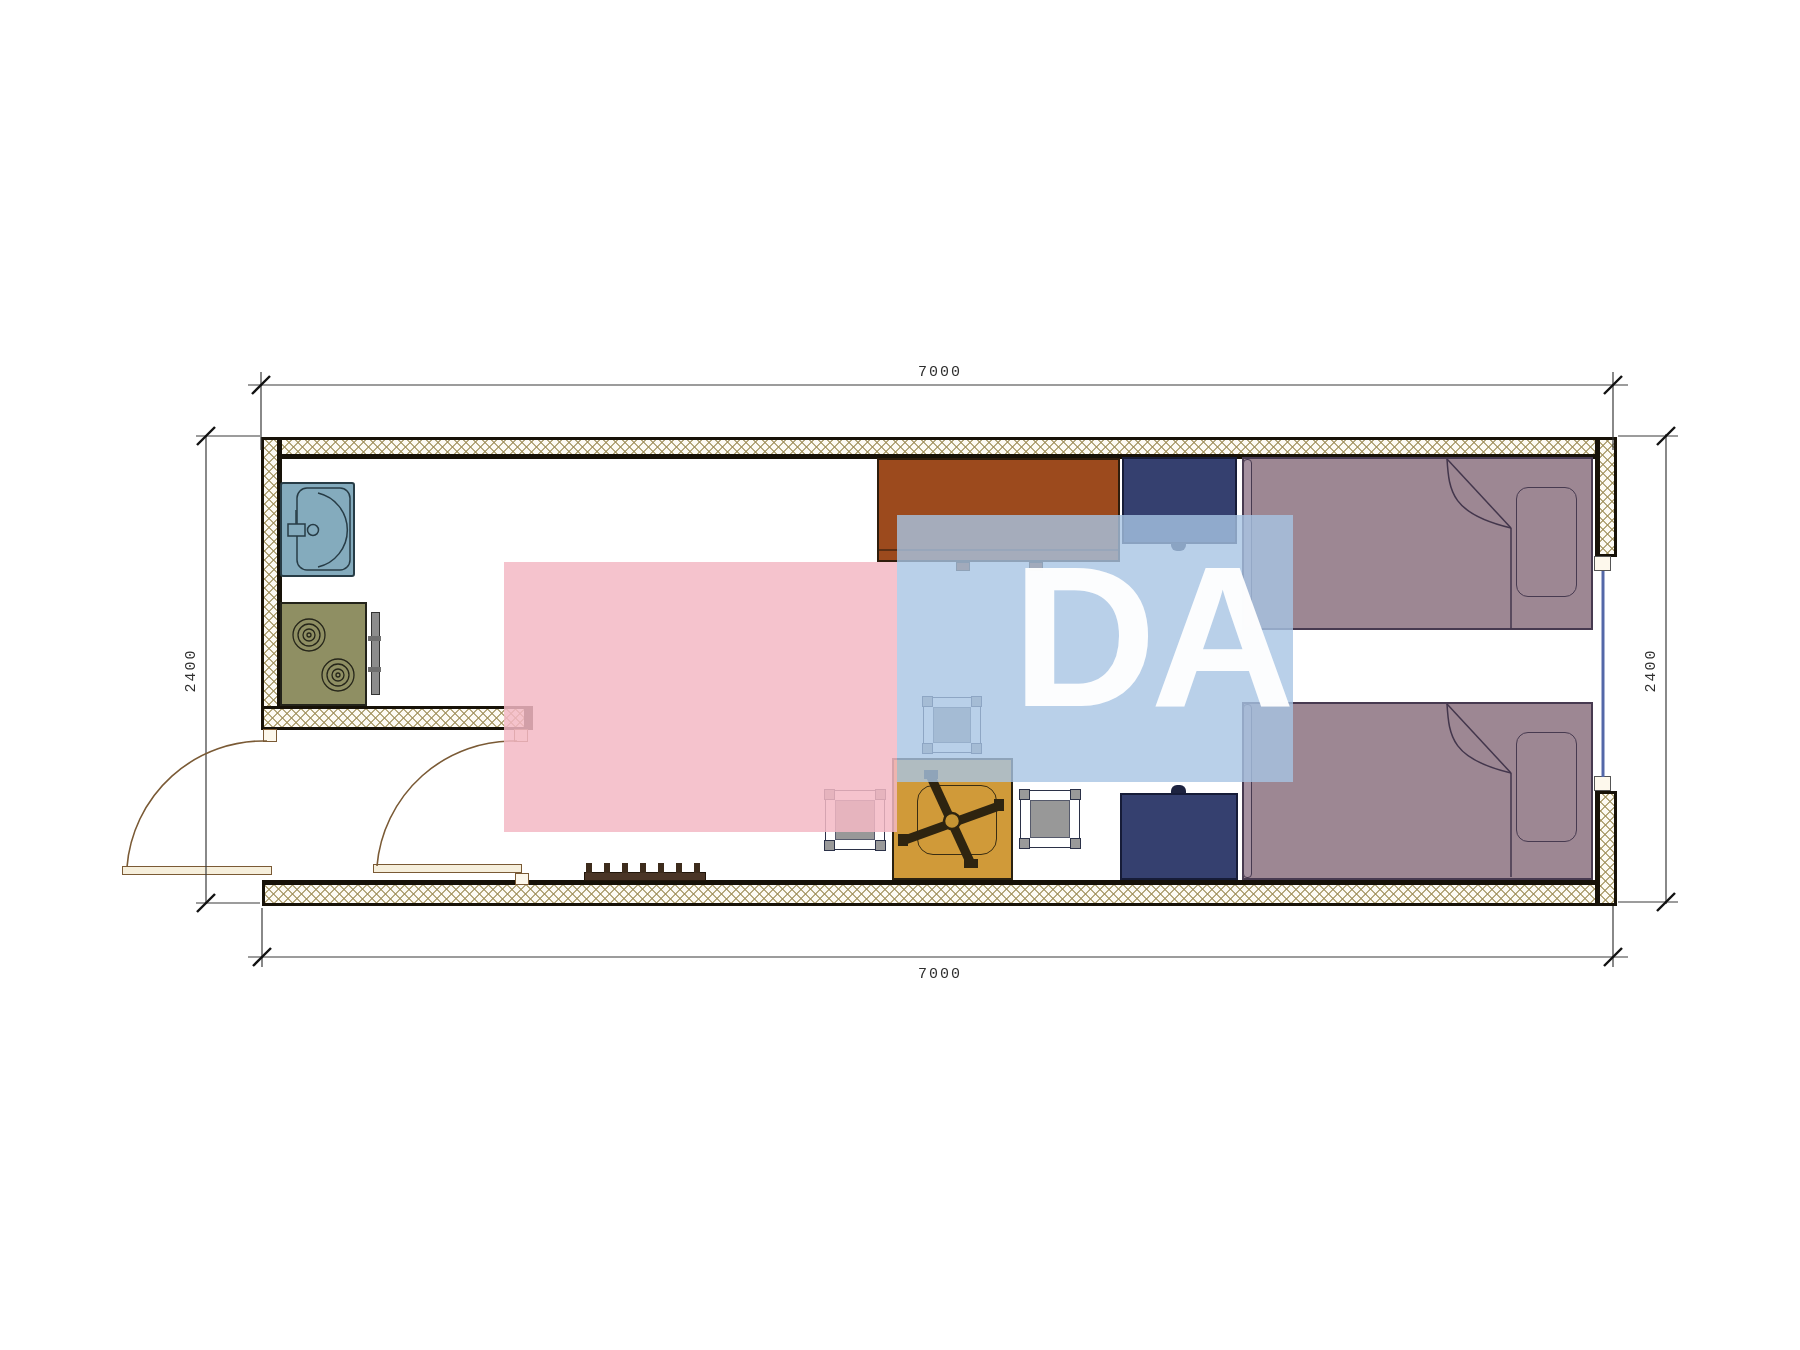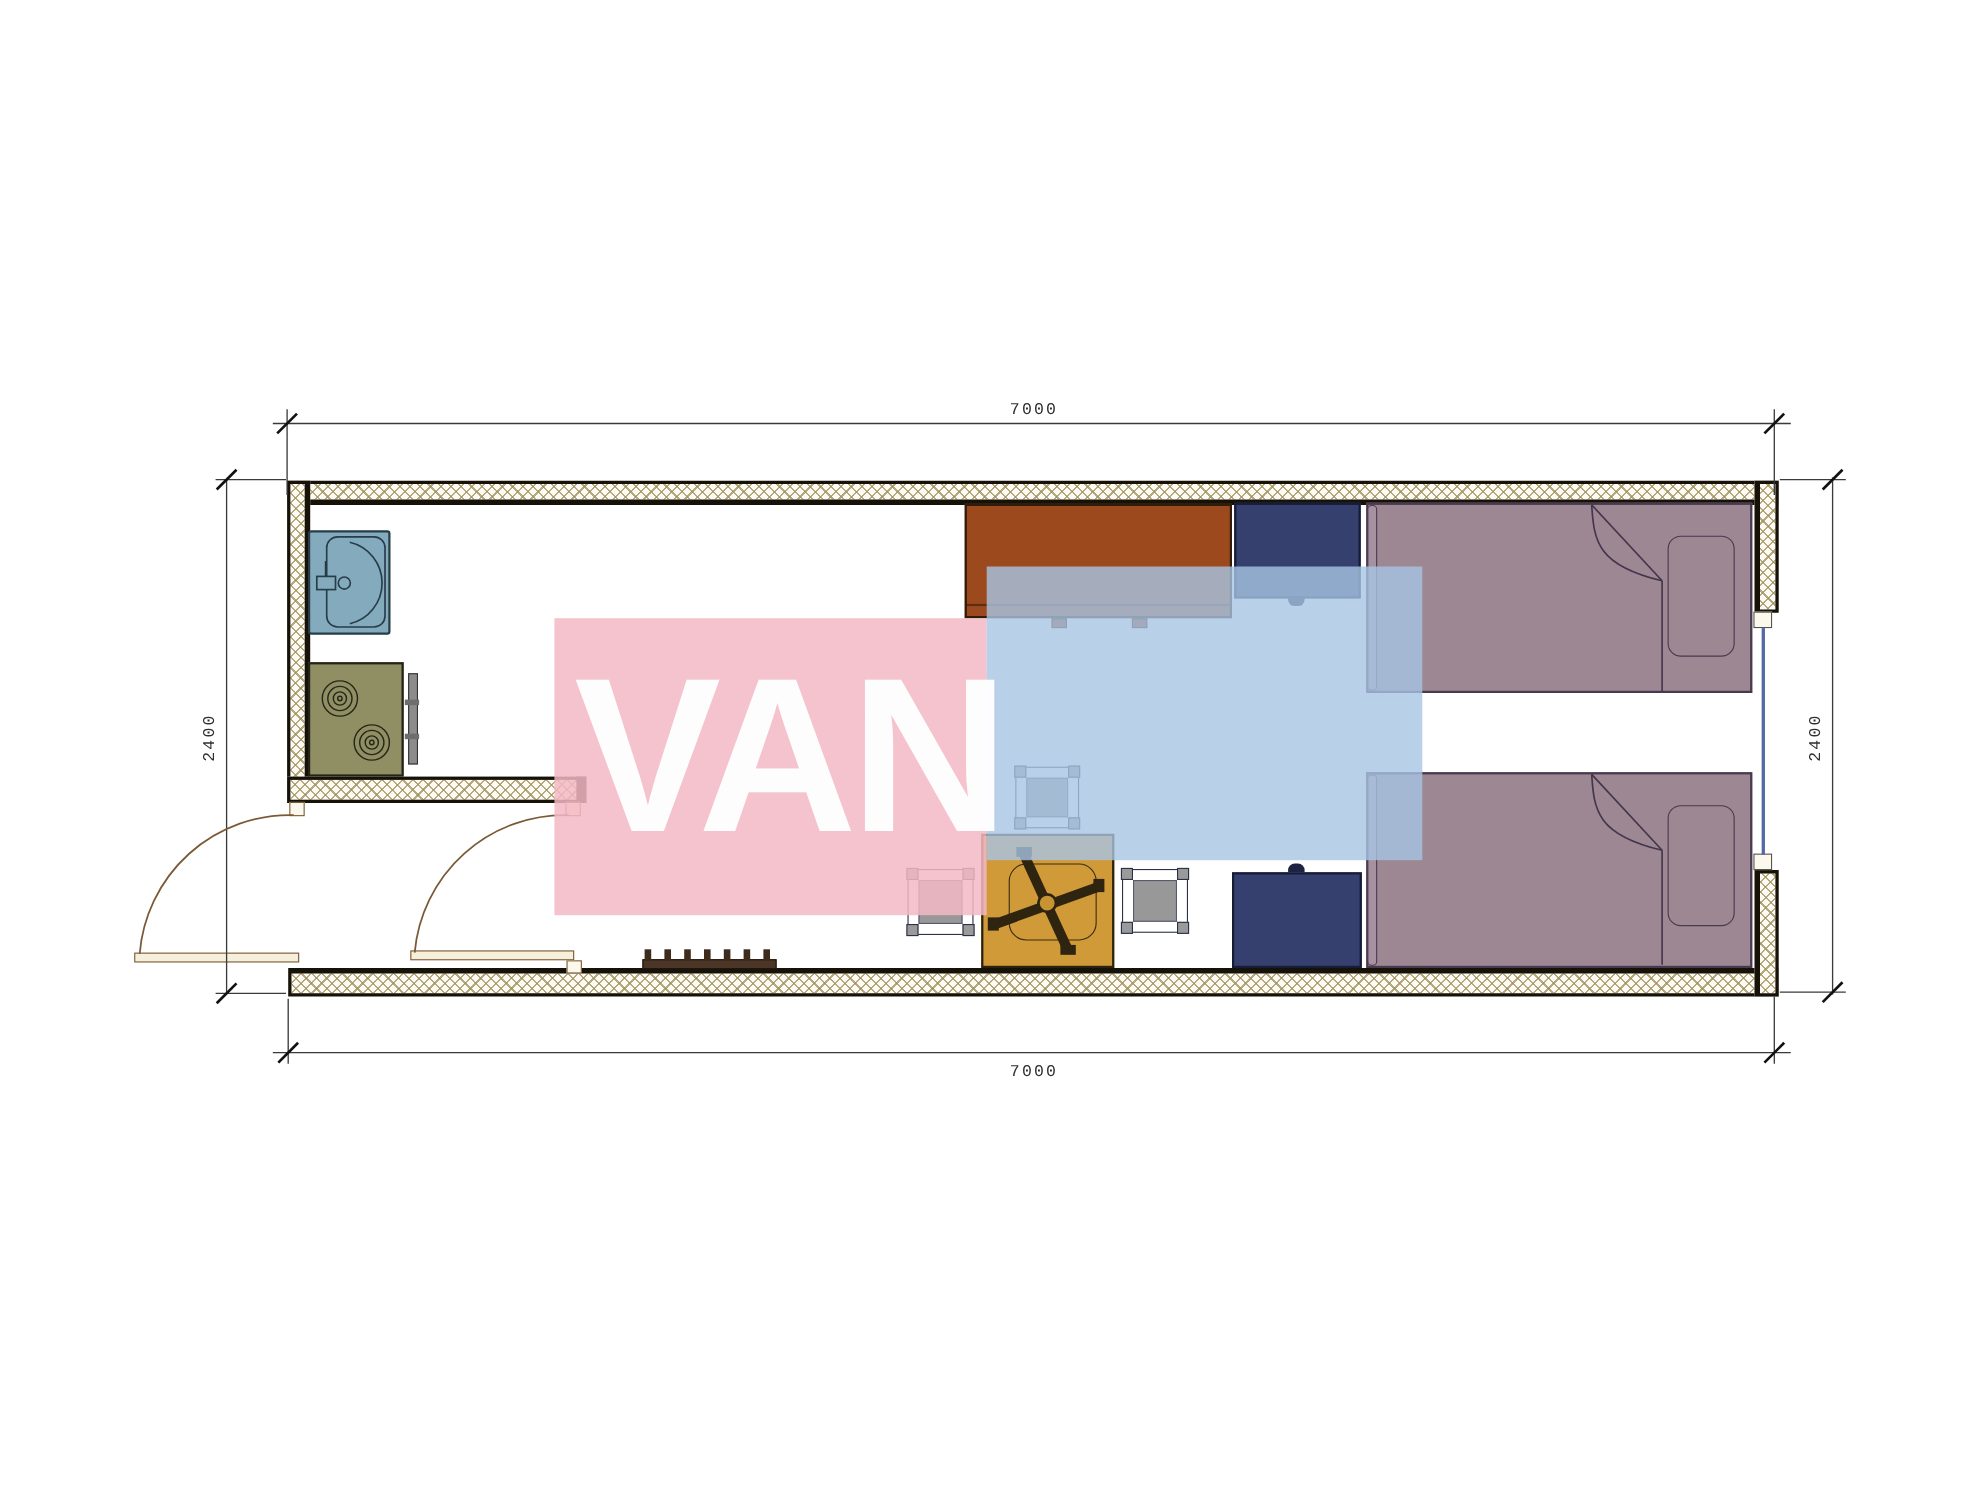--- a/index.html
+++ b/index.html
@@ -193,15 +193,15 @@
     </g>
   </svg>
 
   <div class="dimlabel" style="left:880px;top:364px;">7000</div>
   <div class="dimlabel" style="left:880px;top:966px;">7000</div>
   <div class="dimlabel rot" style="left:131px;top:662px;">2400</div>
   <div class="dimlabel rot" style="left:1591px;top:662px;">2400</div>
 
   <div class="wm-rect" style="left:504px;top:562px;width:393px;height:270px;background:rgba(243,184,196,0.85);"></div>
   <div class="wm-rect" style="left:897px;top:515px;width:396px;height:267px;background:rgba(167,196,228,0.80);"></div>
-  <div class="wm-text" style="left:522px;top:587px;">VAN</div>
+  <div class="wm-text" style="left:1012px;top:537px;">DA</div>
 
 </div>
 
 </body></html>

